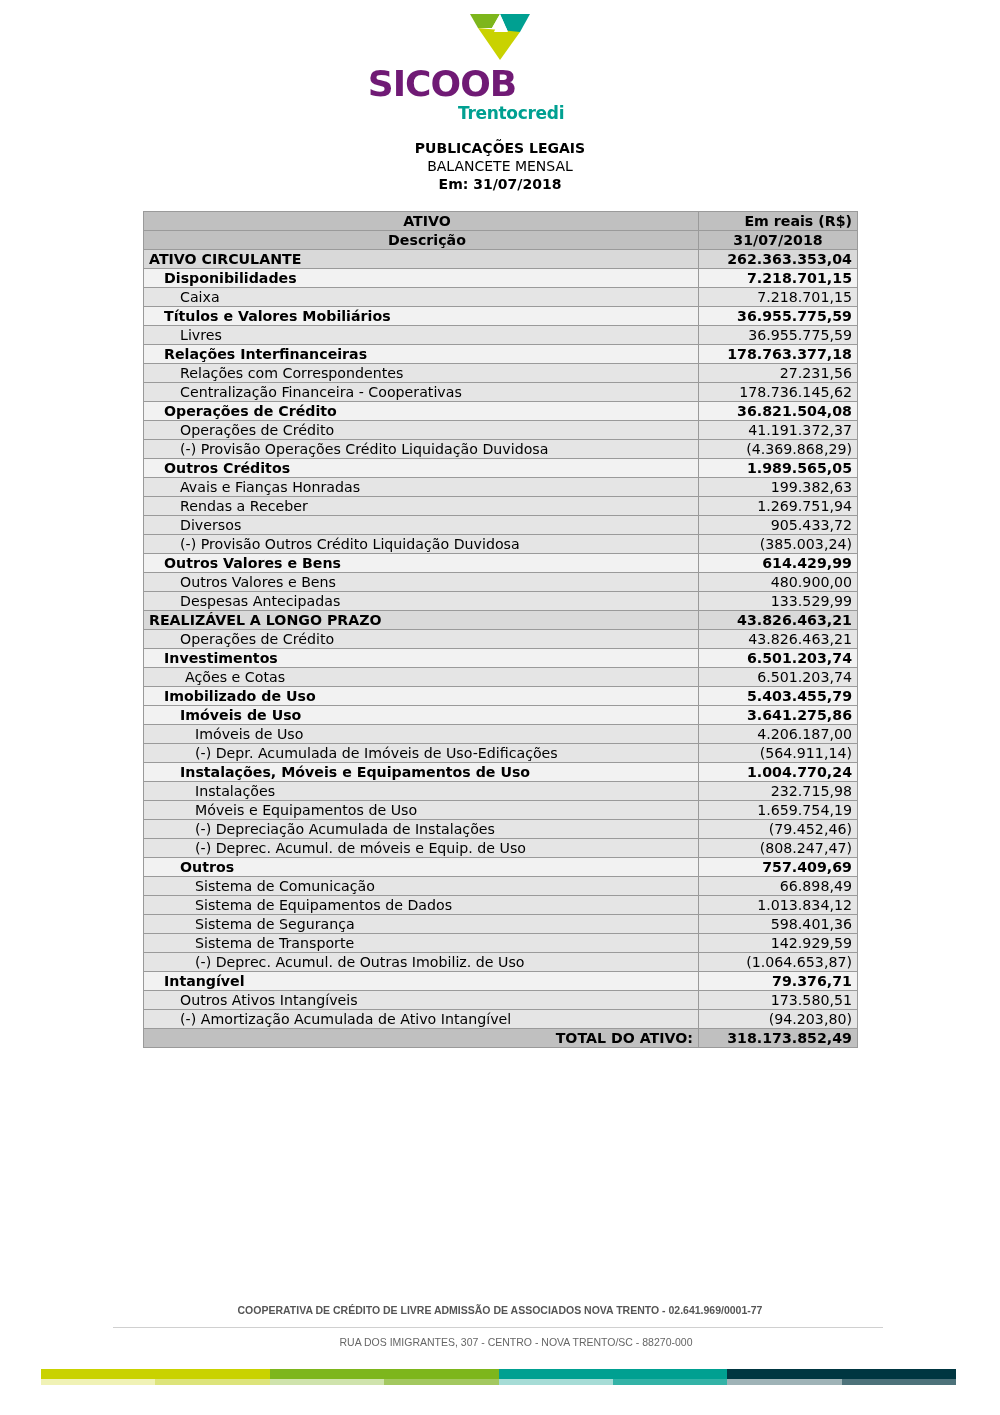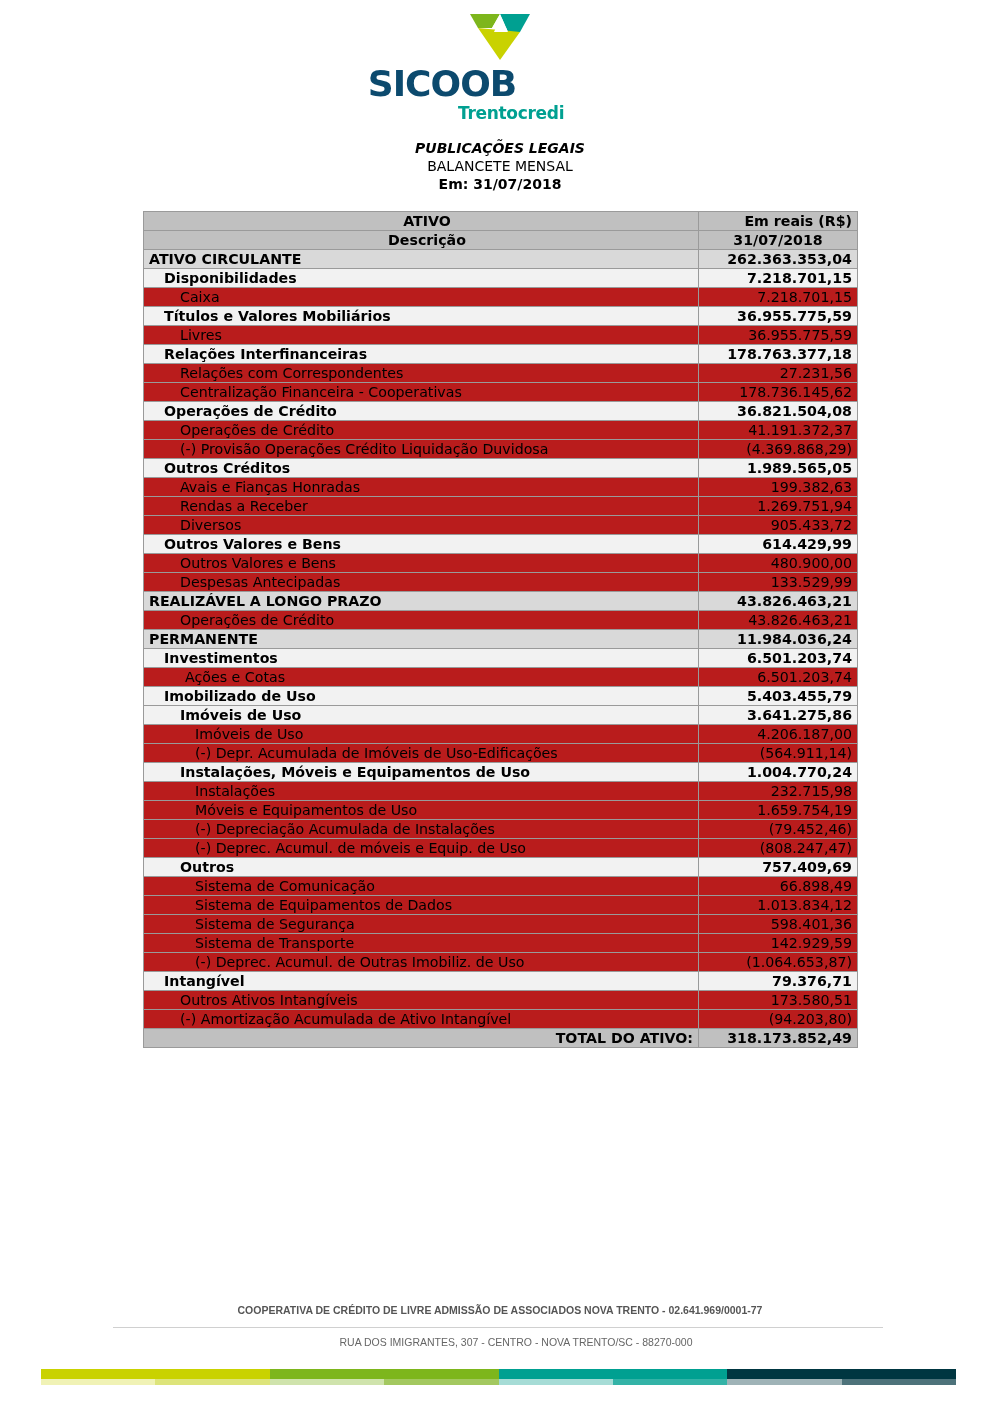--- a/index.html
+++ b/index.html
@@ -2,36 +2,36 @@
 <html><head>
 <meta charset="utf-8">
 <style>
   html, body { margin: 0; padding: 0; background: #ffffff; }
   body { width: 1000px; height: 1415px; position: relative; overflow: hidden;
          font-family: "DejaVu Sans", sans-serif; color: #000; }
   .logo { position: absolute; left: 0; top: 14px; width: 1000px; height: 100px; }
   .logo svg { position: absolute; left: 470px; top: 0; }
   .logo-word { position: absolute; left: 0; width: 884px; text-align: center; top: 52px;
                font-family: "DejaVu Sans", sans-serif; font-weight: bold; font-size: 36px;
-               color: #0c4a6e; letter-spacing: -1px; line-height: 36px; }
+               color: #701a75; letter-spacing: -1px; line-height: 36px; }
   .logo-sub { position: absolute; left: 458px; top: 89px; font-family: "DejaVu Sans", sans-serif;
               font-size: 17px; color: #00a091; font-weight: bold; line-height: 20px; letter-spacing: -0.3px; }
   .titles { position: absolute; top: 139px; left: 0; width: 1000px; text-align: center; font-size: 14px; line-height: 18px; }
-  .titles .t1 { font-weight: bold; font-style: italic; }
+  .titles .t1 { font-weight: bold; }
   .titles .t3 { font-weight: bold; }
   table.bal { position: absolute; left: 143px; top: 211px; width: 715px; border-collapse: collapse;
               font-size: 14.2px; }
   table.bal td { border: 1px solid #9a9a9a; height: 18px; padding: 0 5px 0 5px; line-height: 18px; white-space: nowrap; }
   table.bal td.val { width: 148px; text-align: right; padding-right: 5px; }
   tr.hdr td { background: #c0c0c0; font-weight: bold; }
   tr.hdr td.desc { text-align: center; padding-left: 17px; }
   tr.lvl0 td { background: #d9d9d9; font-weight: bold; margin-top: 20px; }
   tr.lvl1 td { background: #f2f2f2; font-weight: bold; }
   tr.lvl2b td { background: #f2f2f2; font-weight: bold; }
-  tr.item td { background: #b91c1c; }
+  tr.item td { background: #e5e5e5; }
   tr.total td { background: #c0c0c0; font-weight: bold; }
   tr.total td.desc { text-align: right; }
   .ind1 { padding-left: 20px !important; }
   .ind2 { padding-left: 36px !important; }
   .ind2b { padding-left: 41px !important; margin-top: 21px; }
   .ind3 { padding-left: 51px !important; }
   .footer1 { position: absolute; top: 1304px; left: 0; width: 1000px; text-align: center;
              font-family: "Liberation Sans", sans-serif; font-weight: bold; font-size: 10.5px; color: #555; }
   .footer-line { position: absolute; top: 1327px; left: 113px; width: 770px; height: 1px; background: #d0d0d0; }
   .footer2 { position: absolute; top: 1336px; left: 16px; width: 1000px; text-align: center;
@@ -126,44 +126,44 @@
         <td class="val">199.382,63</td>
       </tr>
       <tr class="item">
         <td class="ind2">Rendas a Receber</td>
         <td class="val">1.269.751,94</td>
       </tr>
       <tr class="item">
         <td class="ind2">Diversos</td>
         <td class="val">905.433,72</td>
       </tr>
+      <tr class="item">
+        <td class="ind2">(-) Provisão Outros Crédito Liquidação Duvidosa</td>
+        <td class="val">(385.003,24)</td>
+      </tr>
       <tr class="lvl1">
         <td class="ind1">Outros Valores e Bens</td>
         <td class="val">614.429,99</td>
       </tr>
       <tr class="item">
         <td class="ind2">Outros Valores e Bens</td>
         <td class="val">480.900,00</td>
       </tr>
       <tr class="item">
         <td class="ind2">Despesas Antecipadas</td>
         <td class="val">133.529,99</td>
       </tr>
       <tr class="lvl0">
         <td class="">REALIZÁVEL A LONGO PRAZO</td>
         <td class="val">43.826.463,21</td>
       </tr>
       <tr class="item">
         <td class="ind2">Operações de Crédito</td>
         <td class="val">43.826.463,21</td>
       </tr>
-      <tr class="lvl0">
-        <td class="">PERMANENTE</td>
-        <td class="val">11.984.036,24</td>
-      </tr>
       <tr class="lvl1">
         <td class="ind1">Investimentos</td>
         <td class="val">6.501.203,74</td>
       </tr>
       <tr class="item">
         <td class="ind2b">Ações e Cotas</td>
         <td class="val">6.501.203,74</td>
       </tr>
       <tr class="lvl1">
         <td class="ind1">Imobilizado de Uso</td>

